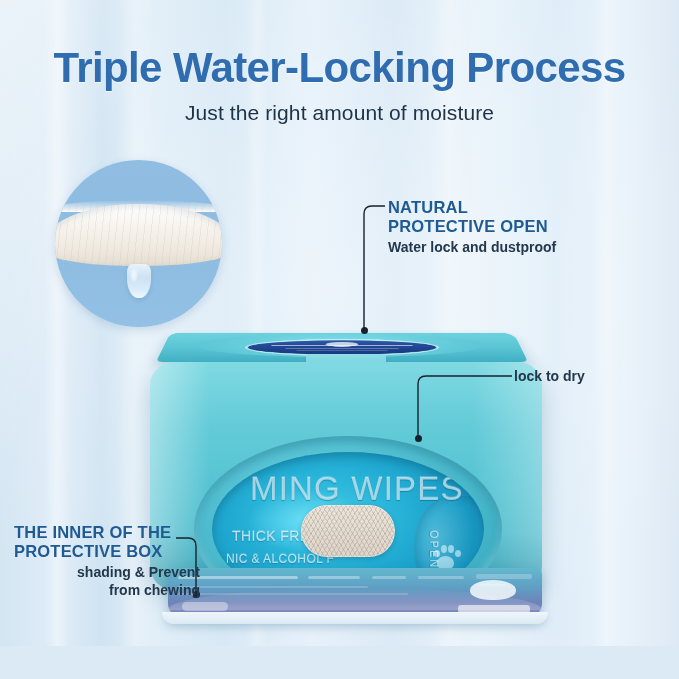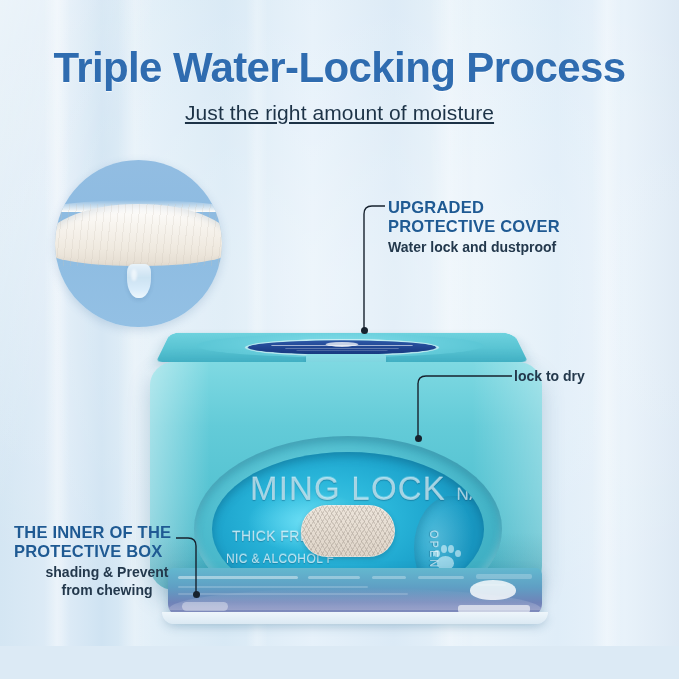--- a/index.html
+++ b/index.html
@@ -30,21 +30,21 @@
 
   
   #title{
     position:absolute;left:0;right:0;top:44px;text-align:center;
     font-size:42px;font-weight:bold;letter-spacing:-0.6px;
     color:#2f6cb0;white-space:nowrap;
     text-shadow:0 1px 1px rgba(255,255,255,.75);
   }
   #subtitle{
     position:absolute;left:0;right:0;top:101px;text-align:center;
-    font-size:21px;font-weight:300;color:#1d3347;letter-spacing:.1px;text-decoration:underline;
+    font-size:21px;font-weight:300;color:#1d3347;letter-spacing:.1px;
   }
 
   
   #wipe-circle{
     position:absolute;left:55px;top:160px;width:167px;height:167px;
     border-radius:50%;overflow:hidden;
     background:linear-gradient(180deg,#92bde2 0%,#8dbbe1 42%,#8fbde2 60%,#93c0e4 100%);
     box-shadow:0 3px 10px rgba(60,110,160,.20);
   }
   .wipe-fabric{
@@ -223,21 +223,21 @@
   }
 
   
   .callout{position:absolute;}
   .co-title{font-size:16.5px;font-weight:bold;color:#1f5a93;line-height:19px;letter-spacing:.2px;}
   .co-sub{font-size:14px;font-weight:700;color:#23384c;line-height:18px;margin-top:2px;}
 
   #co-cover{left:388px;top:198px;width:230px;}
   #co-sticker{left:514px;top:367px;width:160px;}
   #co-inner{left:14px;top:523px;width:186px;text-align:left;}
-  #co-inner .co-sub{text-align:center;}
+  #co-inner .co-sub{text-align:right;}
 
   .leader{position:absolute;pointer-events:none;}
   .dot{position:absolute;width:7px;height:7px;border-radius:50%;background:#17222e;}
 </style>
 </head>
 <body>
 
 <div id="stage">
 
   <div class="streak s1"></div>
@@ -276,21 +276,21 @@
       <div class="body-gloss-l"></div>
       <div class="body-gloss-r"></div>
       <div class="body-shade-b"></div>
 
       <div class="oval-outer">
         <div class="oval-inner">
           <div class="oval-glow"></div>
           <div class="oval-notch"></div>
 
           <div class="emb emb-brand">
-            <span>MING  LOCK</span>
+            <span>MING  WIPES</span>
             <span class="small">NA</span>
           </div>
           <div class="emb emb-l1">THICK FRESH WIPES</div>
           <div class="emb emb-l2">NIC &amp; ALCOHOL F</div>
           <div class="emb emb-l3">EE &amp; ALL NATURAL CONDITIONERS</div>
           <div class="emb emb-open">OPEN</div>
 
           <div class="mesh-patch"></div>
 
           <div class="paw paw-r">
@@ -336,22 +336,22 @@
 
     <path d="M512 376 L426 376 Q418 376 418 384 L418 438" fill="none" stroke="#17222e" stroke-width="1.4"></path>
 
     <path d="M176 538 L188 538 Q196 538 196 546 L196 594" fill="none" stroke="#17222e" stroke-width="1.4"></path>
   </svg>
   <div class="dot" style="left:360.5px;top:326.5px;"></div>
   <div class="dot" style="left:414.5px;top:434.5px;"></div>
   <div class="dot" style="left:192.5px;top:590.5px;"></div>
 
   <div class="callout" id="co-cover">
-    <div class="co-title">UPGRADED</div>
-    <div class="co-title">PROTECTIVE COVER</div>
+    <div class="co-title">NATURAL</div>
+    <div class="co-title">PROTECTIVE OPEN</div>
     <div class="co-sub">Water lock and dustproof</div>
   </div>
 
   <div class="callout" id="co-sticker">
     <div class="co-sub" style="margin-top:0">lock to dry</div>
   </div>
 
   <div class="callout" id="co-inner">
     <div class="co-title">THE INNER OF THE</div>
     <div class="co-title">PROTECTIVE BOX</div>

